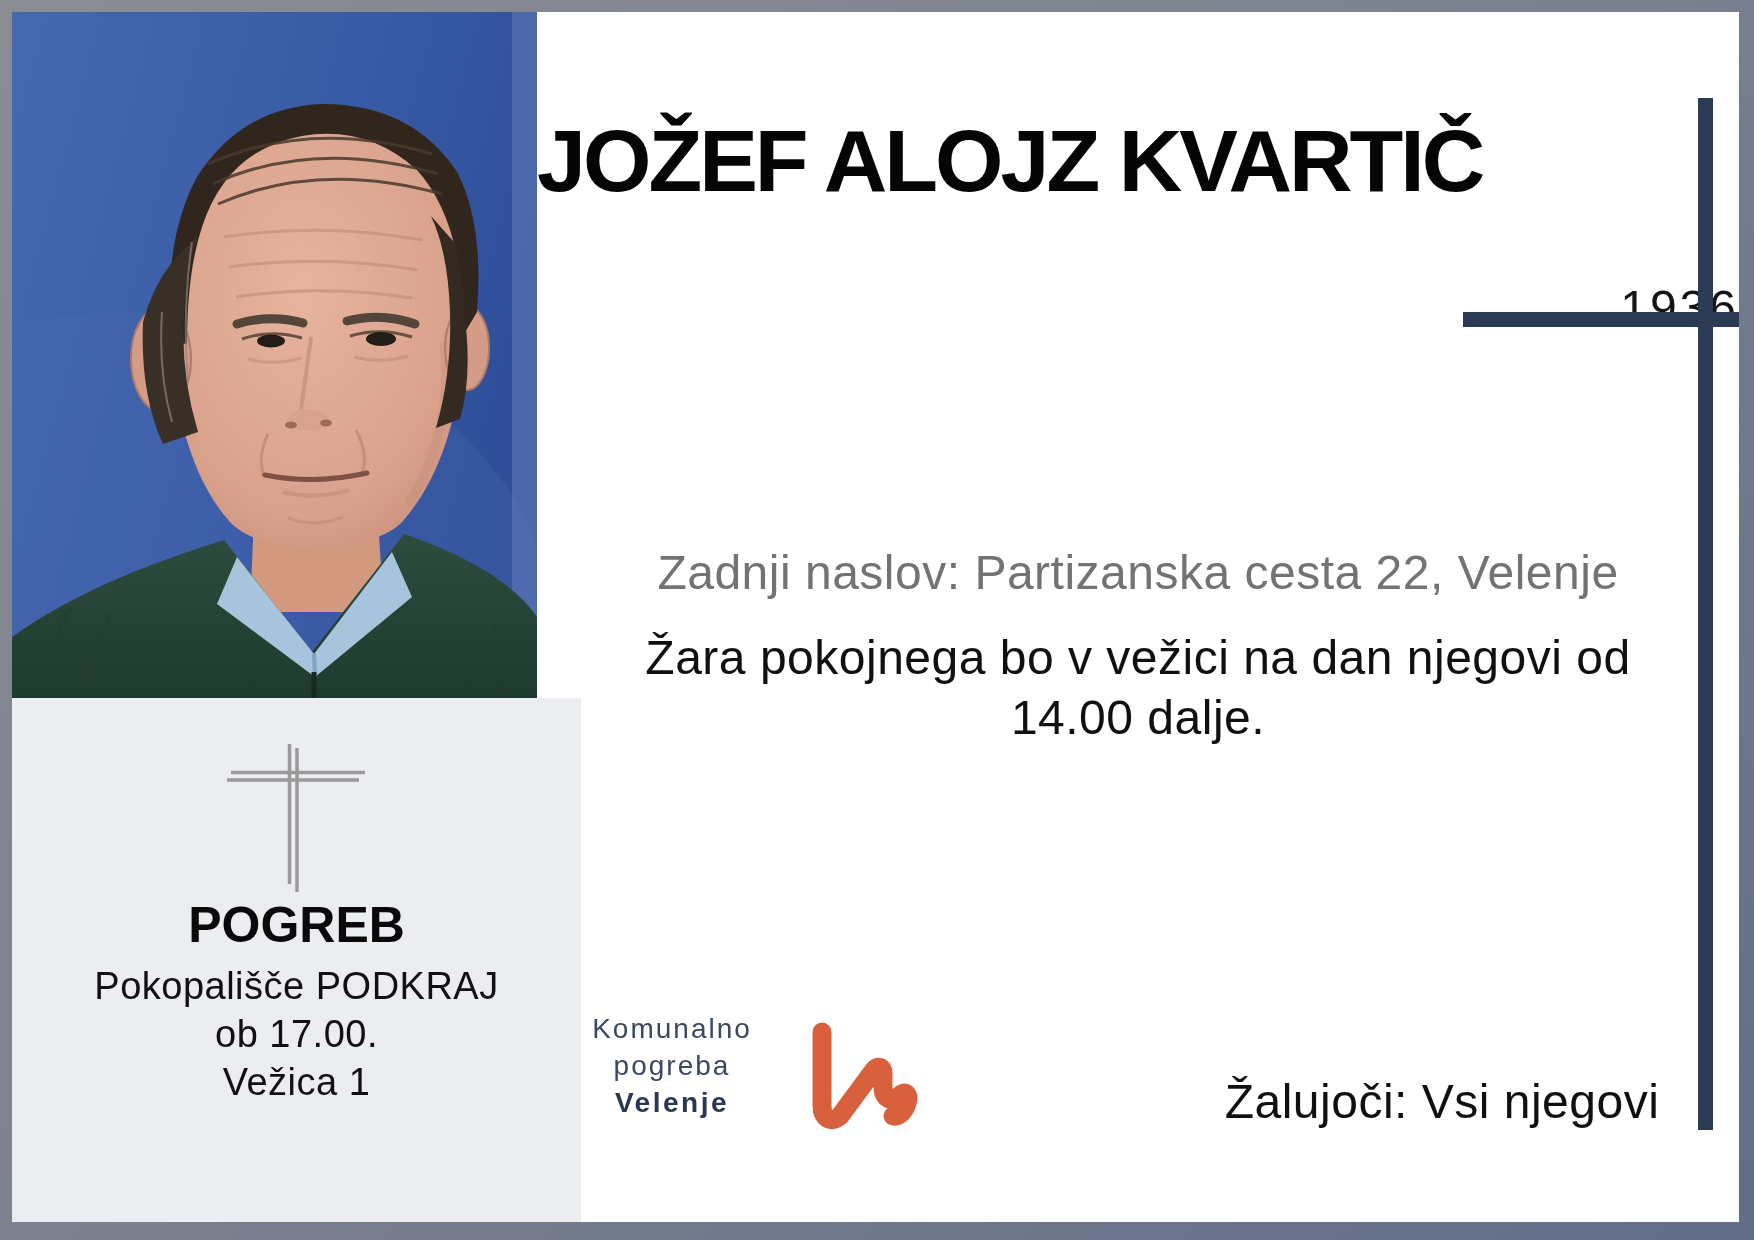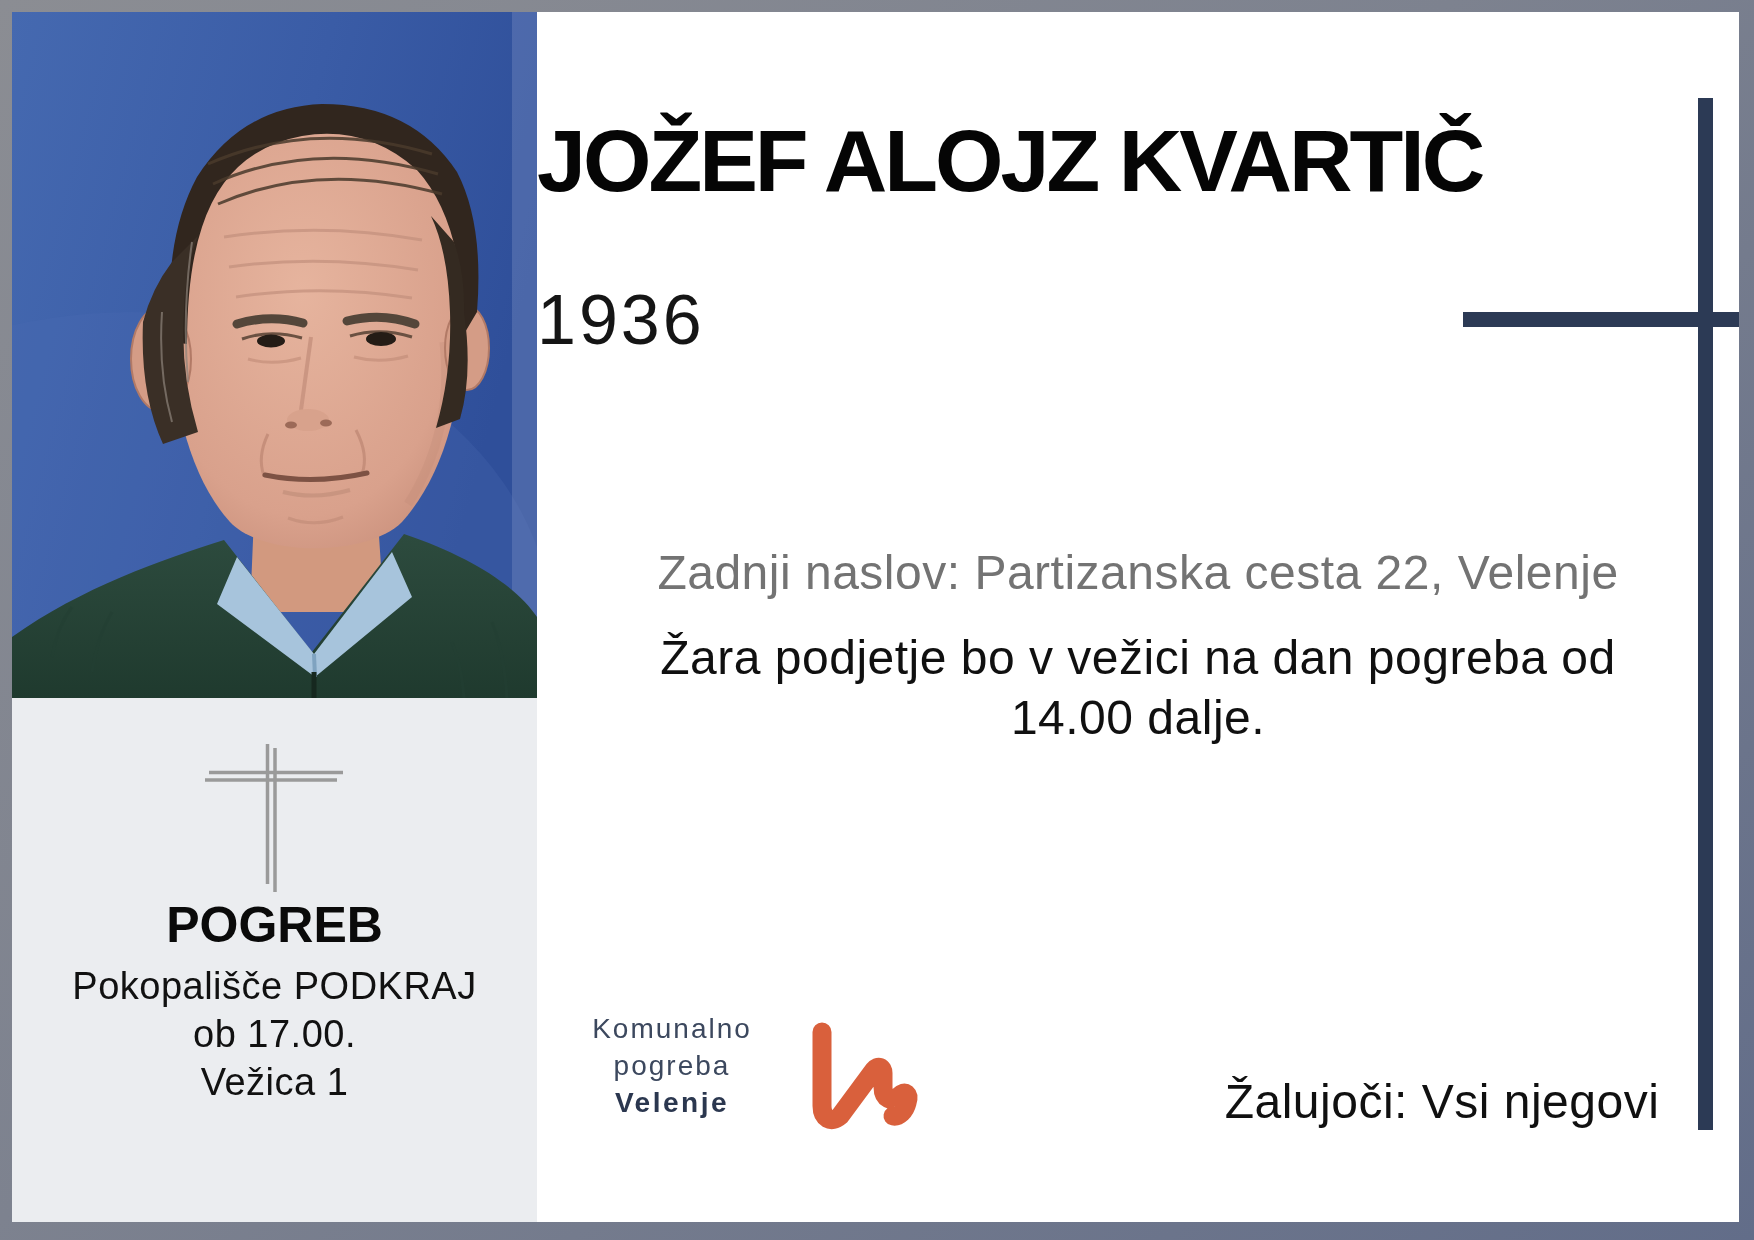--- a/index.html
+++ b/index.html
@@ -13,39 +13,40 @@
   .card{
     position:relative;width:100%;height:100%;
     background:#ffffff;overflow:hidden;
   }
   
   .left-col{position:absolute;left:0;top:0;width:525px;height:1210px;}
   .photo{position:absolute;left:0;top:0;width:525px;height:686px;}
   .panel{
     position:absolute;left:0;top:686px;width:525px;height:524px;
     background:#ebedf0;
+    padding-left:44px;
   }
   .gray-cross{position:absolute;top:46px;left:50%;transform:translateX(-50%);}
   .pogreb{
     position:absolute;top:198px;left:0;width:100%;text-align:center;
     font-size:50px;font-weight:700;color:#0a0a0a;letter-spacing:0px;
   }
   .funeral-lines{
     position:absolute;top:264px;left:0;width:100%;text-align:center;
     font-size:38px;line-height:48px;color:#111;letter-spacing:0.5px;
   }
   
   .title{
     position:absolute;left:525px;top:98px;width:1202px;margin:0;
     font-size:88px;font-weight:700;letter-spacing:-3px;
     color:#050505;
   }
   .year{
-    position:absolute;left:525px;top:268px;width:1202px;text-align:left;
-    font-size:70px;font-weight:400;letter-spacing:3px;color:#151515;
+    position:absolute;left:525px;top:268px;width:1202px;text-align:right;
+    font-size:48px;font-weight:400;letter-spacing:3px;color:#151515;
   }
   .address{
     position:absolute;left:525px;top:533px;width:1202px;text-align:center;
     font-size:48px;color:#737373;letter-spacing:0.5px;
   }
   .urn{
     position:absolute;left:525px;top:616px;width:1202px;text-align:center;
     font-size:48px;line-height:60px;color:#101010;letter-spacing:0.5px;
   }
   .logo{
@@ -179,21 +180,21 @@
           <div>Vežica 1</div>
         </div>
       </div>
     </div>
 
     <h1 class="title">JOŽEF ALOJZ KVARTIČ</h1>
     <div class="year">1936</div>
 
     <div class="address">Zadnji naslov: Partizanska cesta 22, Velenje</div>
     <div class="urn">
-      <div>Žara podjetje bo v vežici na dan pogreba od</div>
+      <div>Žara pokojnega bo v vežici na dan njegovi od</div>
       <div>14.00 dalje.</div>
     </div>
 
     <div class="logo">
       <div class="logo-text">
         <div>Komunalno</div>
         <div>pogreba</div>
         <div class="bold">Velenje</div>
       </div>
       <svg class="logo-k" width="120" height="120" viewBox="0 0 120 120">

